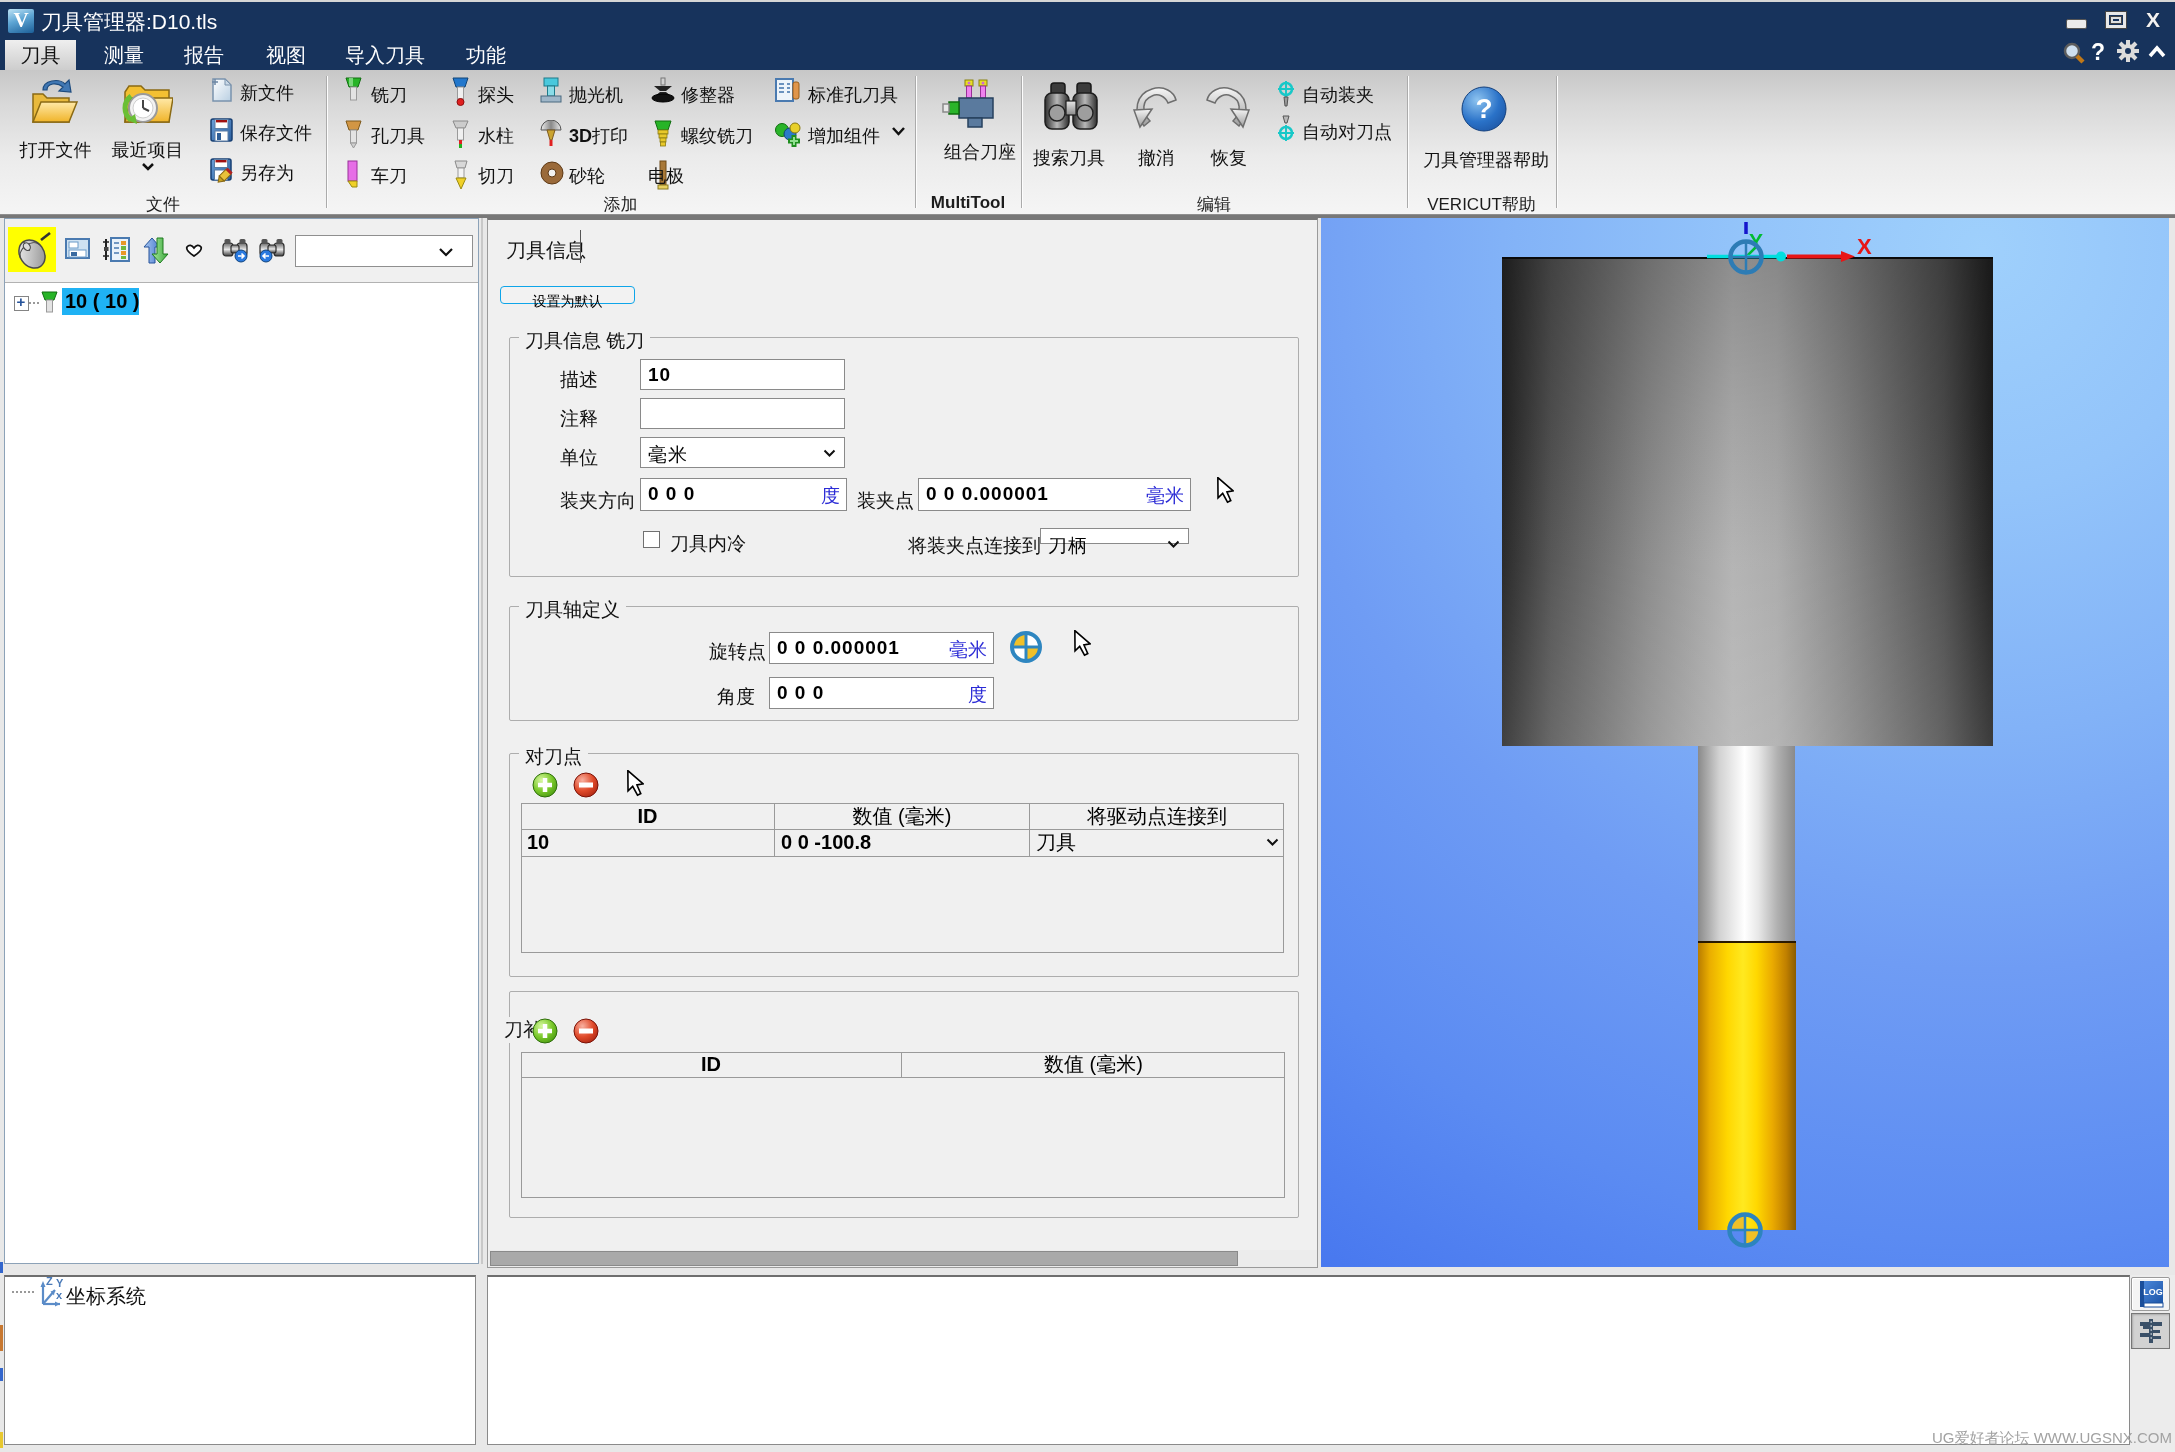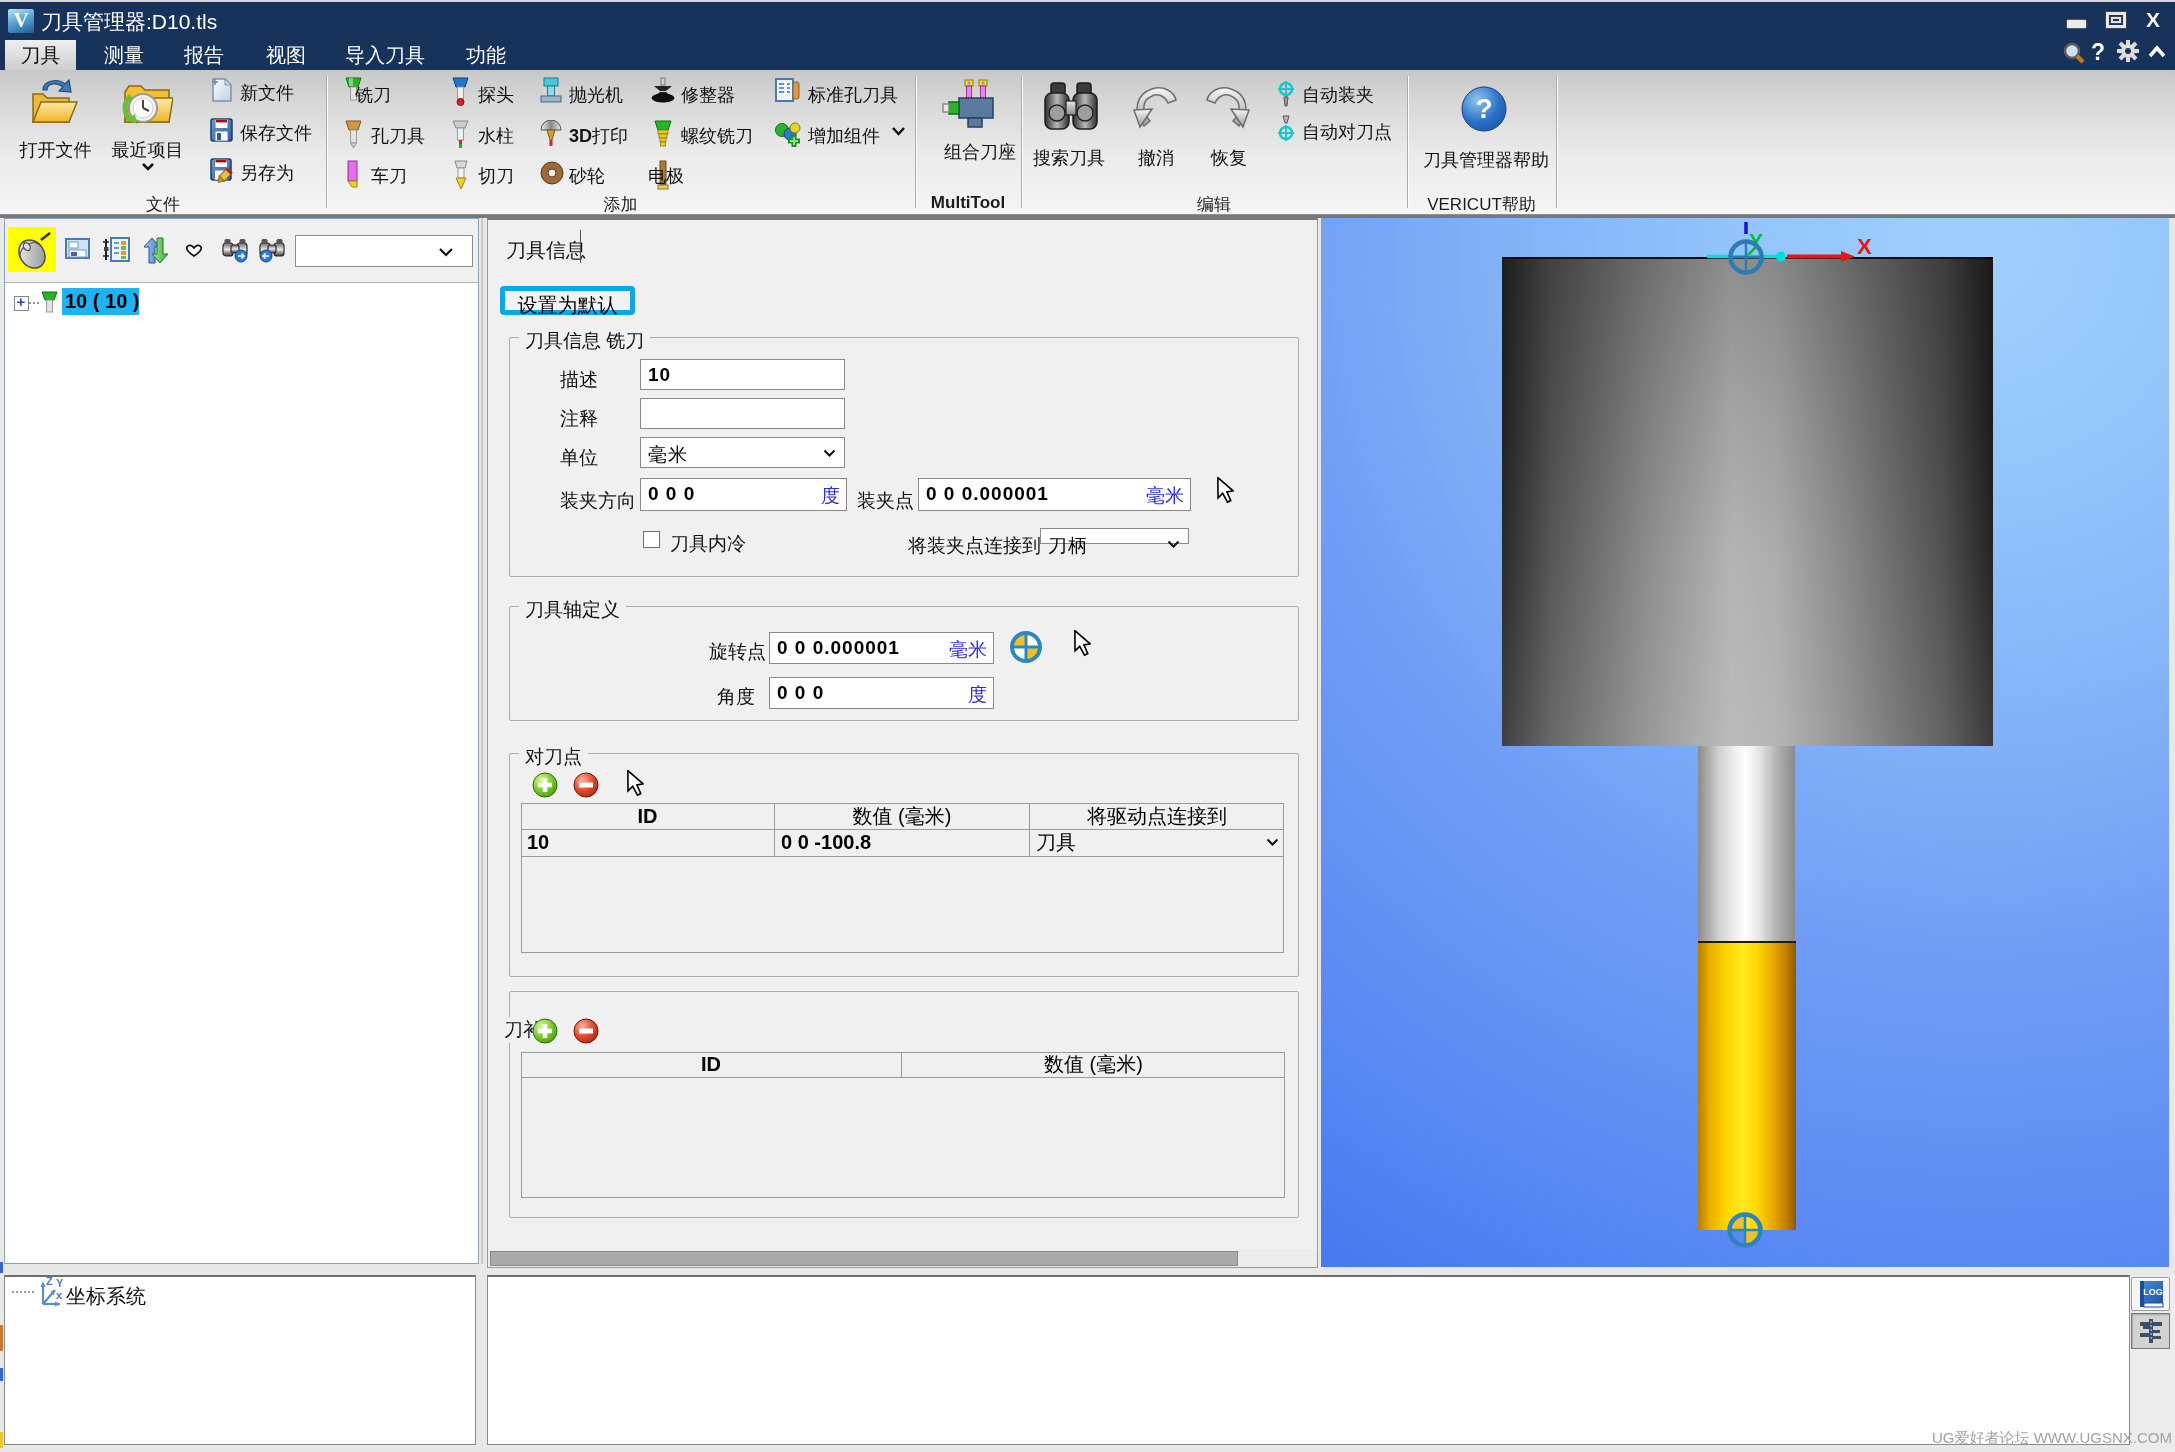--- a/index.html
+++ b/index.html
@@ -153,21 +153,21 @@
         </linearGradient>
       </defs>
 </svg>
 <div class="rlabel" style="left:240px;top:91px;">另存为</div>
 
 <svg class="abs" style="left:344px;top:7px" width="19" height="29" viewBox="0 0 19 29">
 <path d="M2 1 L17 1 L14 10 L5 10 Z" fill="#27b427" stroke="#116e11" stroke-width="1"></path>
 <rect x="6.5" y="10" width="6" height="13" fill="#e3e3e3" stroke="#9a9a9a" stroke-width="1"></rect>
 <rect x="5" y="1" width="4" height="8" fill="#8fe08f" opacity="0.8"></rect>
 </svg>
-<div class="rlabel" style="left:355px;top:13px;">铣刀</div>
+<div class="rlabel" style="left:371px;top:13px;">铣刀</div>
 <svg class="abs" style="left:344px;top:50px" width="19" height="29" viewBox="0 0 19 29">
 <path d="M2 1 L17 1 L14 10 L5 10 Z" fill="#d29644" stroke="#7e5a1e" stroke-width="1"></path>
 <rect x="6.5" y="10" width="6" height="13" fill="#e3e3e3" stroke="#9a9a9a" stroke-width="1"></rect>
 <path d="M6.5 23 L12.5 23 L9.5 28 Z" fill="#cfcfcf" stroke="#9a9a9a" stroke-width="1"></path>
 </svg>
 <div class="rlabel" style="left:371px;top:54px;">孔刀具</div>
 <svg class="abs" style="left:345px;top:90px" width="17" height="30" viewBox="0 0 17 30">
 <rect x="3" y="1" width="9" height="20" fill="#e66ee6" stroke="#983098" stroke-width="1"></rect>
 <path d="M3 21 L12 21 L12 27 L7 27 Z" fill="#f0d028" stroke="#9a8a10" stroke-width="1"></path>
 </svg>
@@ -473,21 +473,21 @@
 <path d="M1 1 L16 1 L13 9 L4 9 Z" fill="#27b427" stroke="#116e11" stroke-width="1"></path>
 <rect x="5.5" y="9" width="6" height="12" fill="#e3e3e3" stroke="#9a9a9a" stroke-width="1"></rect>
 </svg>
 <div class="abs" style="left:62px;top:288px;width:77px;height:27px;background:#1fb2f4;color:#000;font-size:20px;font-weight:bold;line-height:27px;padding-left:3px;box-sizing:border-box;white-space:nowrap;">10 ( 10 )</div>
 
 <div class="abs" style="left:481px;top:218px;width:2px;height:1046px;background:#c8c8c8;"></div>
 
 <div class="abs" style="left:487px;top:218px;width:831px;height:1050px;background:#f0f0f0;border:1px solid #9a9a9a;border-top:2px solid #787878;box-sizing:border-box;"></div>
 <div class="abs flabel" style="left:506px;top:237px;font-size:20px;">刀具信息</div>
 <div class="abs" style="left:580px;top:230px;width:1px;height:33px;background:#555;"></div>
-<div class="abs" style="left:500px;top:286px;width:135px;height:29px;background:#f2f2f2;border:5px solid #0ea5e9;border-radius:4px;box-sizing:border-box;font-size:20px;text-align:center;line-height:29px;">设置为默认</div>
+<div class="abs" style="left:500px;top:286px;width:135px;height:18px;background:#f2f2f2;border:1px solid #0ea5e9;border-radius:4px;box-sizing:border-box;font-size:14px;text-align:center;line-height:29px;">设置为默认</div>
 
 <div class="gbox" style="left:509px;top:337px;width:788px;height:238px;"></div>
 <div class="gtitle" style="left:519px;top:328px;">刀具信息 铣刀</div>
 <div class="flabel" style="left:560px;top:367px;">描述</div>
 <div class="finput" style="left:640px;top:359px;width:205px;height:31px;">
     <span class="v">10</span>
   </div>
 <div class="flabel" style="left:560px;top:406px;">注释</div>
 <div class="finput" style="left:640px;top:398px;width:205px;height:31px;"></div>
 <div class="flabel" style="left:560px;top:445px;">单位</div>

